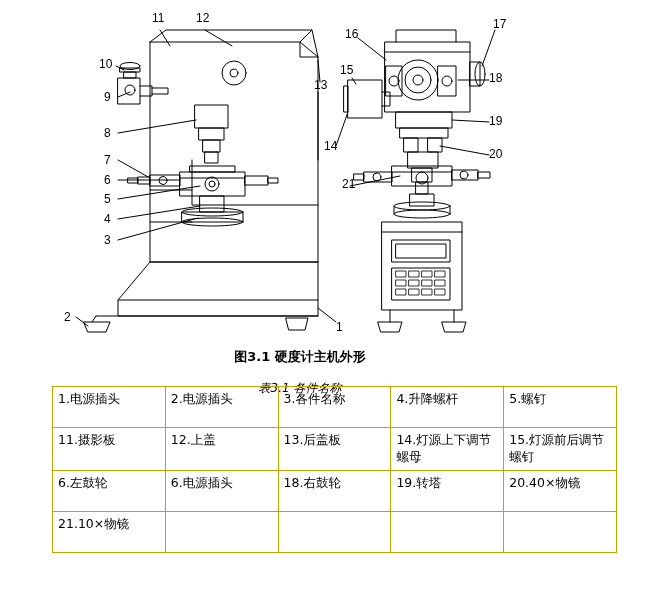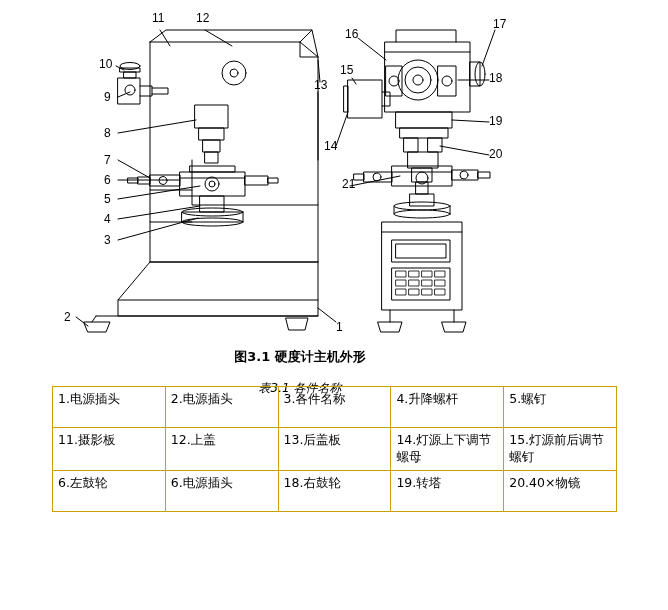--- a/index.html
+++ b/index.html
@@ -275,16 +275,23 @@
         <td><span>14.</span><span>灯源上下调节螺母</span></td>
         <td><span>15.</span><span>灯源前后调节螺钉</span></td>
       </tr>
       <tr>
         <td><span>6.</span><span>左鼓轮</span></td>
         <td><span>6.</span><span>电源插头</span></td>
         <td><span>18.</span><span>右鼓轮</span></td>
         <td><span>19.</span><span>转塔</span></td>
         <td><span>20.</span><span>40×物镜</span></td>
       </tr>
+      <tr>
+        <td><span>21.</span><span>10×物镜</span></td>
+        <td><span></span></td>
+        <td><span></span></td>
+        <td><span></span></td>
+        <td><span></span></td>
+      </tr>
     </tbody>
   </table>
 
 </div>
 
 </body></html>

